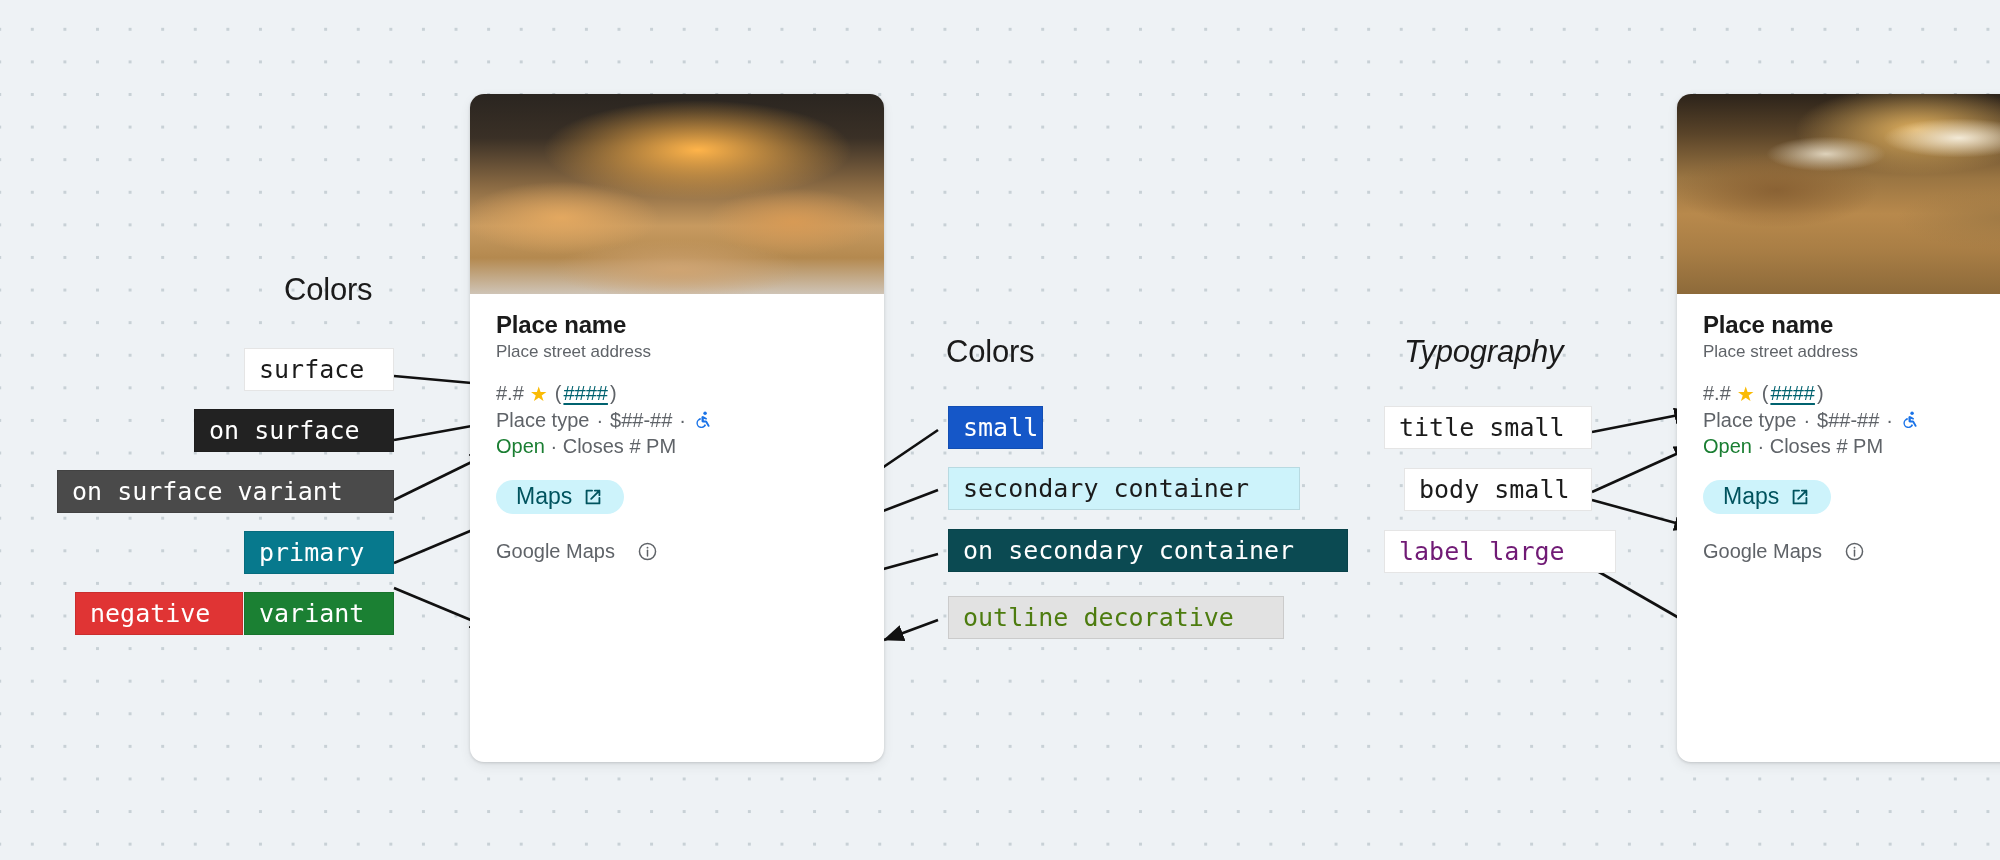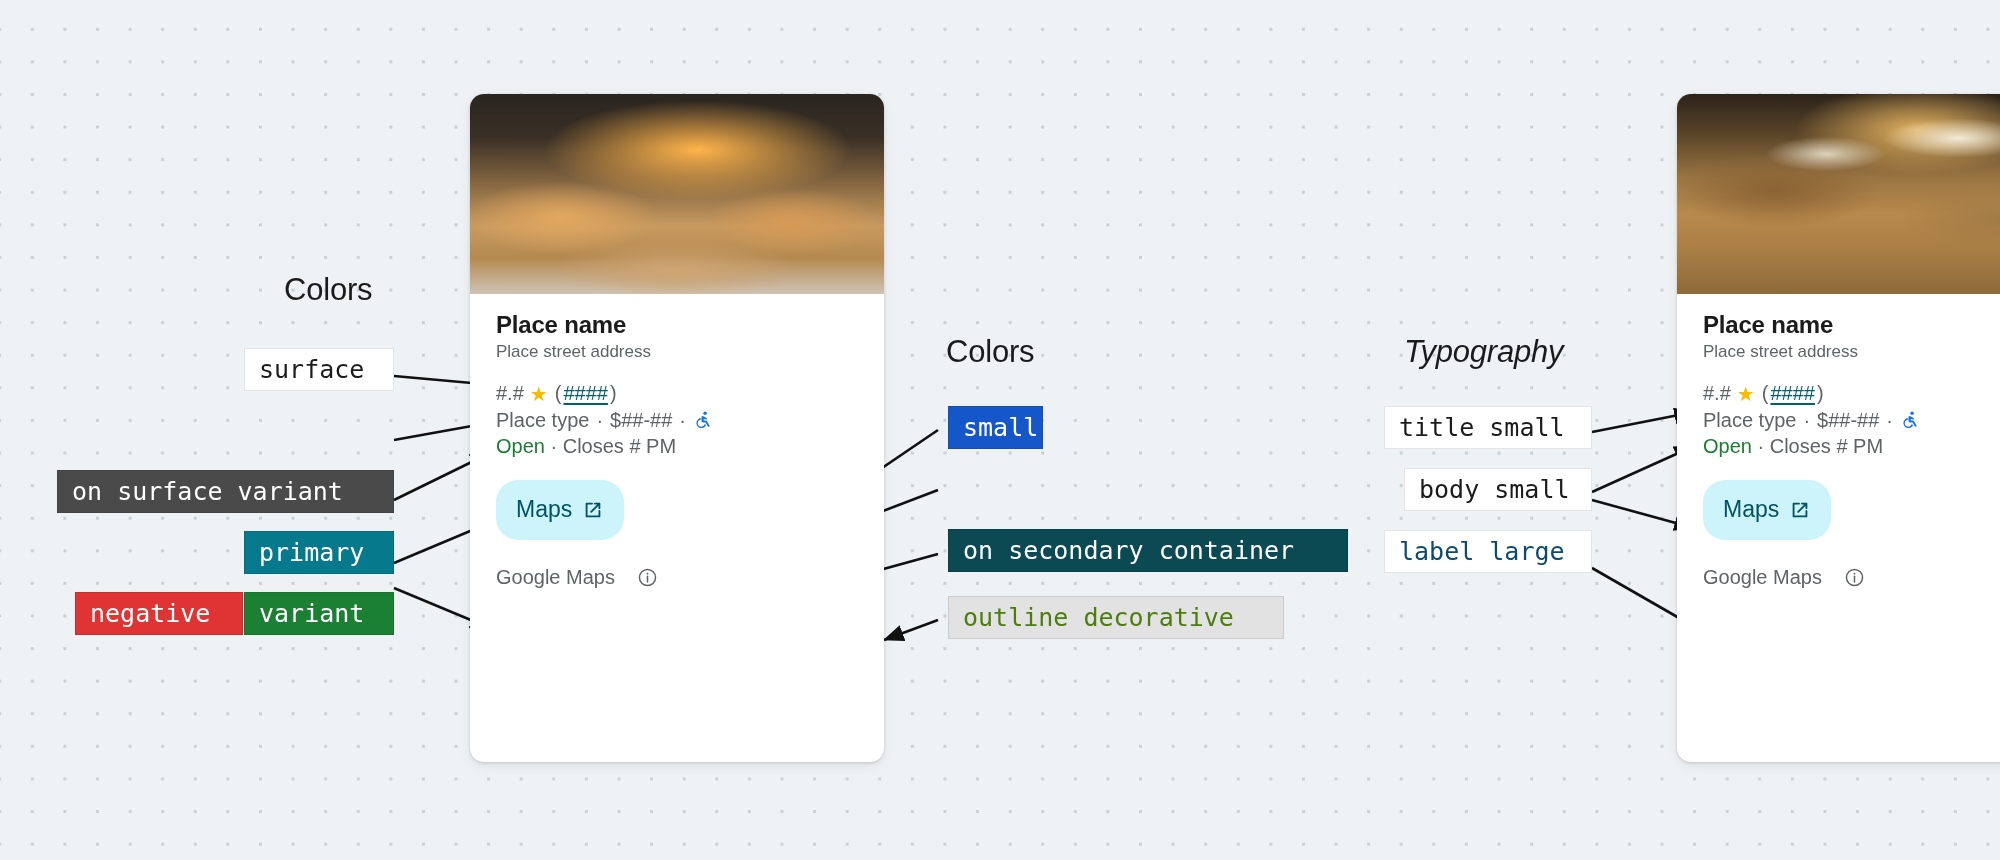--- a/index.html
+++ b/index.html
@@ -81,21 +81,21 @@
   .open-label{color:#1a7e32;}
   .hours-rest{color:#5f6368;}
 
   .maps-btn{
     margin-top:22px;
     display:inline-flex;align-items:center;gap:10px;
     background:#cdf3fb;
     color:#00535e;
     border:none;
     border-radius:22px;
-    height:60px;
+    height:34px;
     padding:0 20px;
     font-size:23px;
     font-family:"Liberation Sans", sans-serif;
     cursor:pointer;
   }
   .ext-icon{display:inline-flex;align-items:center;}
 
   .card-footer{
     display:flex;align-items:center;gap:22px;
     padding:26px 26px 22px 26px;
@@ -167,20 +167,23 @@
       <path d="M1592,568 L1700,630"></path>
     </g>
   </svg>
 
   <div class="section-heading" style="left:284px;top:272px;">Colors</div>
 
   <div class="chip" style="left:244px;top:348px;width:150px;background:#ffffff;color:#1b1b1b;">
     <span>surface</span>
   </div>
 
+  <div class="chip" style="left:194px;top:409px;width:200px;background:#222222;color:#ffffff;">
+    <span>on surface</span>
+  </div>
 
   <div class="chip" style="left:57px;top:470px;width:337px;background:#4a4a4a;color:#ffffff;">
     <span>on surface variant</span>
   </div>
 
   <div class="chip" style="left:244px;top:531px;width:150px;background:#07798d;color:#ffffff;">
     <span>primary</span>
   </div>
 
   <div class="chip" style="left:75px;top:592px;width:168px;background:#e03434;color:#ffffff;">
@@ -247,40 +250,43 @@
       </span>
     </div>
   </div>
 
   <div class="section-heading" style="left:946px;top:334px;">Colors</div>
 
   <div class="chip" style="left:948px;top:406px;width:95px;background:#1557c8;color:#ffffff;">
     <span>small</span>
   </div>
 
+  <div class="chip" style="left:948px;top:467px;width:352px;background:#cdf3fb;color:#1b1b1b;">
+    <span>secondary container</span>
+  </div>
 
   <div class="chip" style="left:948px;top:529px;width:400px;background:#0b4a52;color:#ffffff;">
     <span>on secondary container</span>
   </div>
 
   <div class="chip" style="left:948px;top:596px;width:336px;background:#e2e2e2;color:#4d7c0f;">
     <span>outline decorative</span>
   </div>
 
   <div class="section-heading" style="left:1404px;top:334px;font-style:italic;">Typography</div>
 
   <div class="chip" style="left:1384px;top:406px;width:208px;background:#ffffff;color:#1b1b1b;">
     <span>title small</span>
   </div>
 
   <div class="chip" style="left:1404px;top:468px;width:188px;background:#ffffff;color:#1b1b1b;">
     <span>body small</span>
   </div>
 
-  <div class="chip" style="left:1384px;top:530px;width:208px;background:#ffffff;color:#0c4a6e;">
+  <div class="chip" style="left:1384px;top:530px;width:232px;background:#ffffff;color:#701a75;">
     <span>label large</span>
   </div>
 
   <div class="card" style="left:1677px;top:94px;width:414px;height:668px;">
     <div class="card-photo">
       <div class="photo-cafe"></div>
     </div>
     <div class="card-body">
       <div class="place-name">Place name</div>
       <div class="place-address">Place street address</div>

